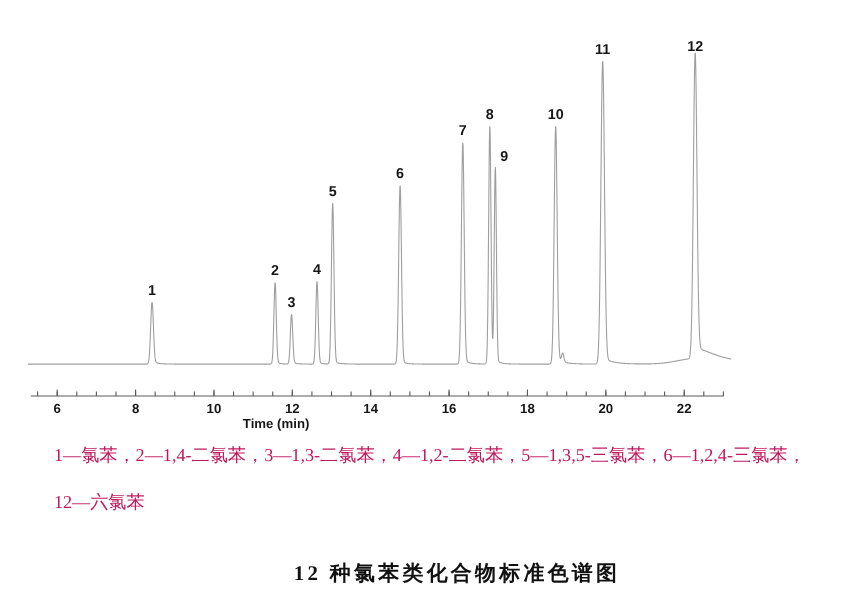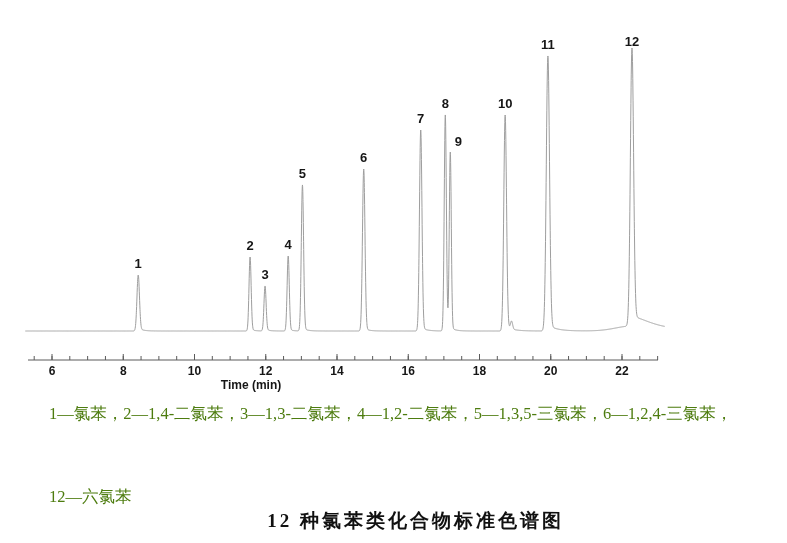--- a/index.html
+++ b/index.html
@@ -23,26 +23,26 @@
     width: 700px;
     height: 398px;
   }
   #chart-svg text {
     font-family: "Liberation Sans", sans-serif;
   }
   .legend-line {
     position: absolute;
     font-family: "Liberation Serif", serif;
     font-size: 16.5px;
-    color: #4d7c0f;
+    color: #be185d;
     white-space: nowrap;
   }
   .legend-line-1 { left: 49px; top: 403px; }
   .legend-line-2 { left: 37px; top: 438px; }
-  .legend-line-3 { left: 49px; top: 486px; }
+  .legend-line-3 { left: 49px; top: 446px; }
   .caption {
     position: absolute;
     left: 44px;
     right: 0;
     top: 508px;
     text-align: center;
     font-family: "Liberation Serif", serif;
     font-size: 19px;
     font-weight: 700;
     letter-spacing: 3px;

